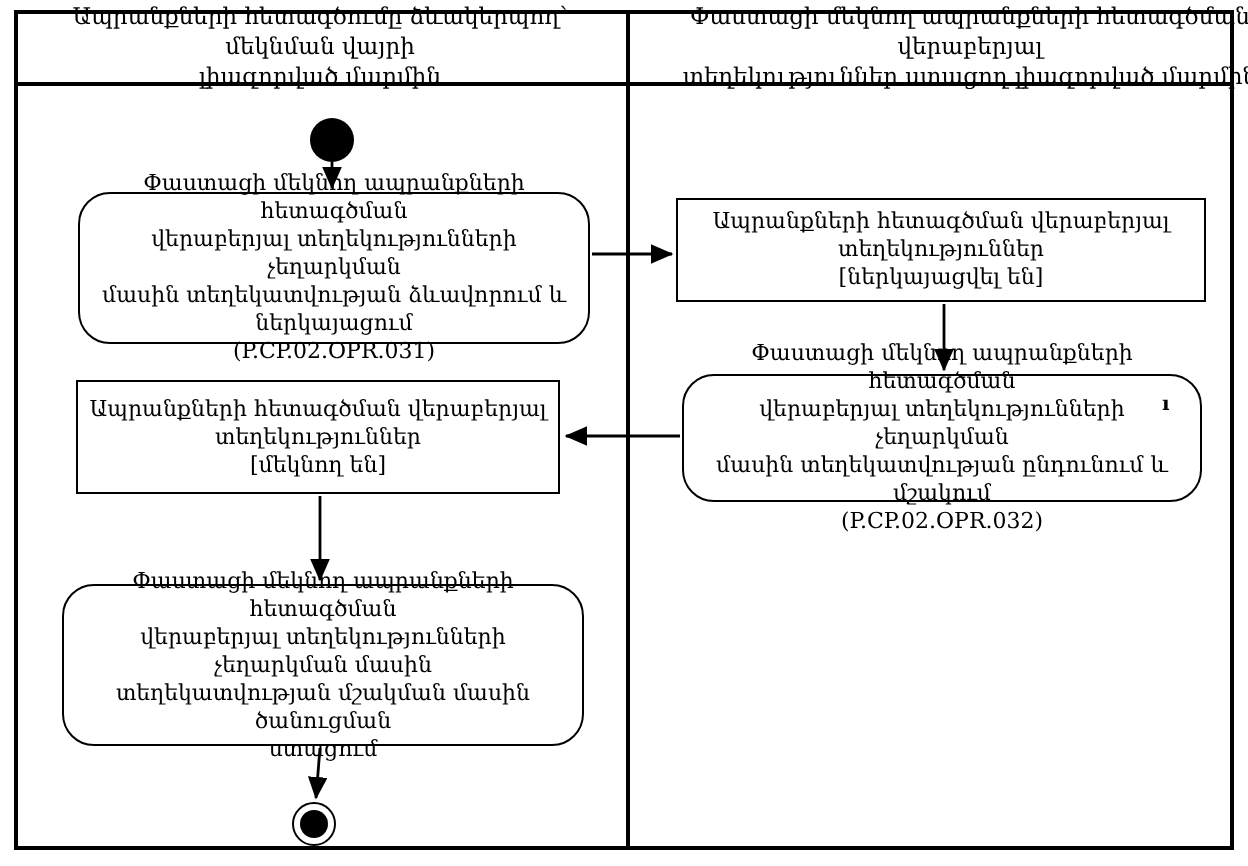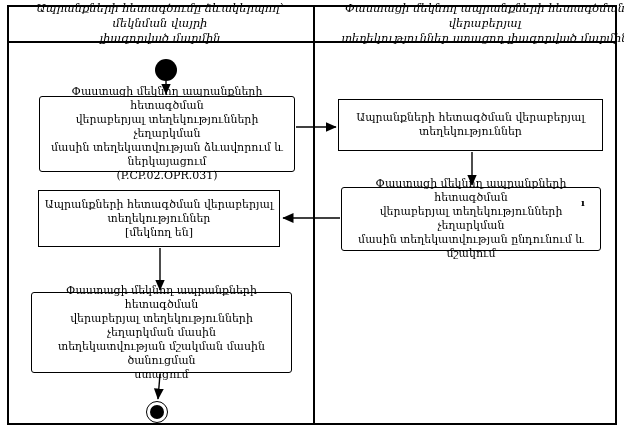--- a/index.html
+++ b/index.html
@@ -47,41 +47,40 @@
     height: 36px;
     display: flex;
     align-items: center;
     justify-content: center;
     text-align: center;
     font-size: 11.5px;
     line-height: 15px;
     white-space: pre-line;
     box-sizing: border-box;
     padding: 0 6px;
-    font-style: italic;
   }
   .lane-header.left  { left: 9px;  width: 302px; }
   .lane-header.right { left: 303px; width: 364px; }
 
   .node {
     position: absolute;
     box-sizing: border-box;
     border: 1.4px solid #000000;
     background: #ffffff;
     display: flex;
     flex-direction: column;
     align-items: center;
     justify-content: center;
     text-align: center;
     font-size: 11px;
     line-height: 14px;
     white-space: pre-line;
     padding: 2px 4px;
   }
-  .rounded { border-radius: 3px; }
+  .rounded { border-radius: 16px; }
 
   .op031 { left: 39px;  top: 96px;  width: 256px; height: 76px; }
   .st-presented { left: 338px; top: 99px;  width: 265px; height: 52px; }
   .op032 { left: 341px; top: 187px; width: 260px; height: 64px; }
   .st-processed { left: 38px;  top: 190px; width: 242px; height: 57px; }
   .op033 { left: 31px;  top: 292px; width: 261px; height: 81px; }
 
   .start-node {
     position: absolute;
     left: 155px;
@@ -147,26 +146,28 @@
     <div>Փաստացի մեկնող ապրանքների հետագծման
 վերաբերյալ տեղեկությունների չեղարկման
 մասին տեղեկատվության ձևավորում և
 ներկայացում</div>
     <div>(P.CP.02.OPR.031)</div>
   </div>
 
   <div class="node st-presented">
     <div>Ապրանքների հետագծման վերաբերյալ
 տեղեկություններ</div>
+    <div>[ներկայացվել են]</div>
   </div>
 
   <div class="node rounded op032">
     <div>Փաստացի մեկնող ապրանքների հետագծման
 վերաբերյալ տեղեկությունների չեղարկման
 մասին տեղեկատվության ընդունում և մշակում</div>
+    <div>(P.CP.02.OPR.032)</div>
   </div>
 
   <div class="node st-processed">
     <div>Ապրանքների հետագծման վերաբերյալ
 տեղեկություններ</div>
     <div>[մեկնող են]</div>
   </div>
 
   <div class="node rounded op033">
     <div>Փաստացի մեկնող ապրանքների հետագծման

